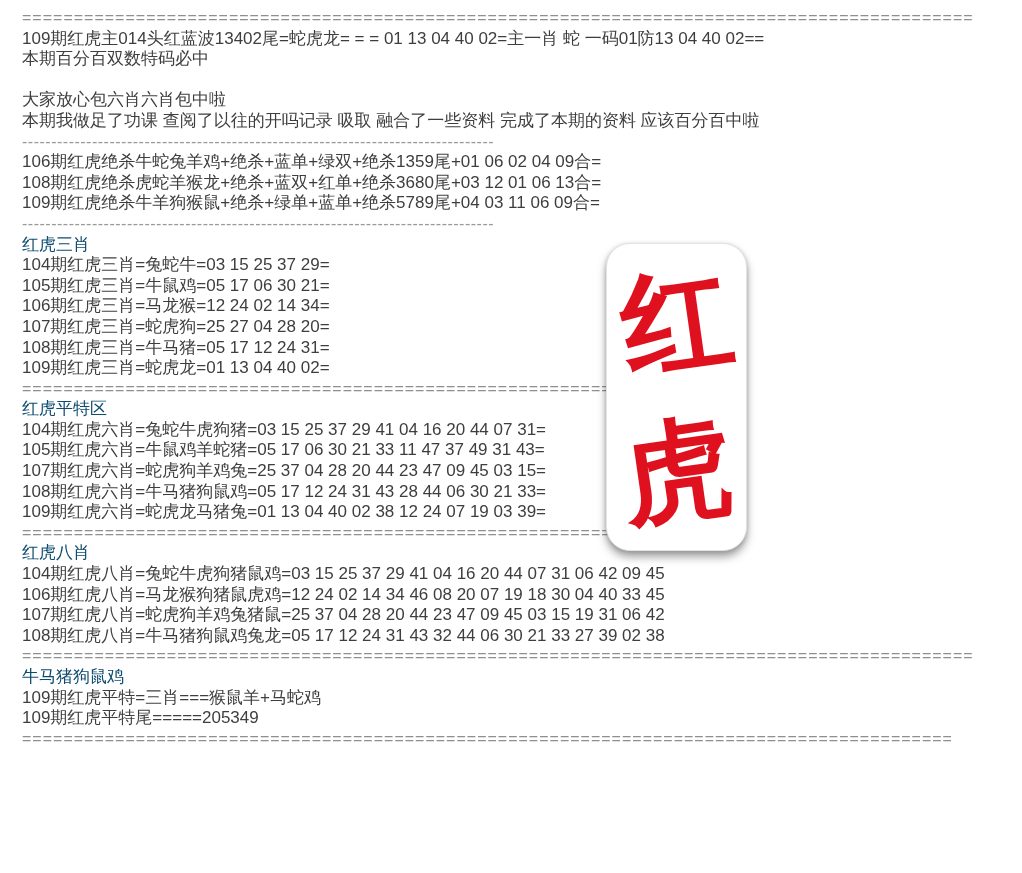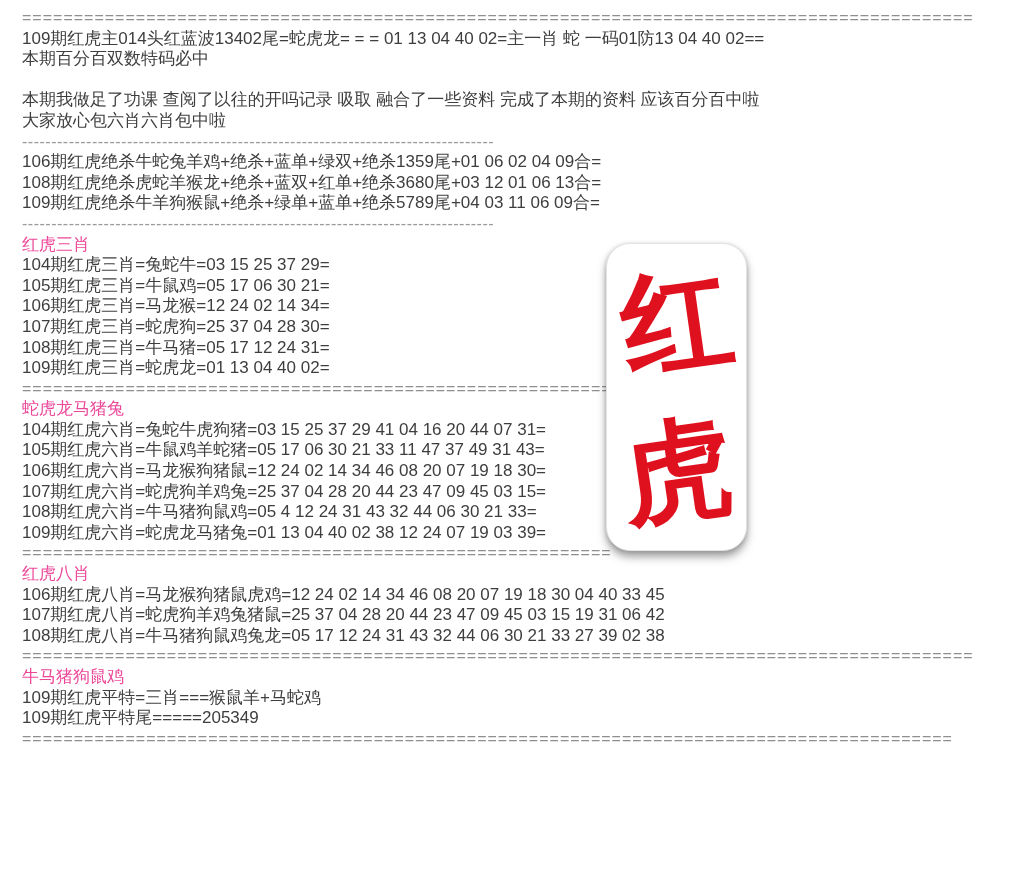--- a/index.html
+++ b/index.html
@@ -5,21 +5,21 @@
   html,body{margin:0;padding:0;}
   body{
     width:1022px;height:873px;background:#ffffff;overflow:hidden;position:relative;
     font-family:"Liberation Sans","DejaVu Sans",sans-serif;
     font-size:17px;color:#3e3e3e;
   }
   .doc{padding:8px 0 0 22px;}
   .ln{height:20.6px;line-height:20.6px;white-space:nowrap;overflow:hidden;}
   .sep{color:#8f8f8f;letter-spacing:1px;font-size:16px;}
   .dash{color:#9a9a9a;letter-spacing:0.5px;font-size:16px;}
-  .title{color:#ec4899;}
+  .title{color:#0c4a6e;}
   .badge{
     position:absolute;left:606px;top:243px;width:141px;height:308px;
     background:#ffffff;border-radius:24px;
     border:1px solid #e3e3e3;
     box-shadow:0 6px 9px rgba(90,90,90,0.55), 0 1px 4px rgba(0,0,0,0.18);
     display:flex;flex-direction:column;align-items:center;justify-content:space-between;
     padding:22px 0 24px 0;box-sizing:border-box;
   }
   .badge-char{
     font-size:110px;line-height:1;font-weight:900;color:#e0111e;
@@ -28,48 +28,48 @@
   }
 </style>
 </head>
 <body>
 
 <div class="doc">
   <div class="ln sep">============================================================================================</div>
   <div class="ln">109期红虎主014头红蓝波13402尾=蛇虎龙= = = 01 13 04 40 02=主一肖 蛇 一码01防13 04 40 02==</div>
   <div class="ln">本期百分百双数特码必中</div>
   <div class="ln"></div>
+  <div class="ln">大家放心包六肖六肖包中啦</div>
   <div class="ln">本期我做足了功课 查阅了以往的开吗记录 吸取 融合了一些资料 完成了本期的资料 应该百分百中啦</div>
-  <div class="ln">大家放心包六肖六肖包中啦</div>
 
   <div class="ln dash">---------------------------------------------------------------------------------</div>
   <div class="ln">106期红虎绝杀牛蛇兔羊鸡+绝杀+蓝单+绿双+绝杀1359尾+01 06 02 04 09合=</div>
   <div class="ln">108期红虎绝杀虎蛇羊猴龙+绝杀+蓝双+红单+绝杀3680尾+03 12 01 06 13合=</div>
   <div class="ln">109期红虎绝杀牛羊狗猴鼠+绝杀+绿单+蓝单+绝杀5789尾+04 03 11 06 09合=</div>
   <div class="ln dash">---------------------------------------------------------------------------------</div>
 
   <div class="ln title">红虎三肖</div>
   <div class="ln">104期红虎三肖=兔蛇牛=03 15 25 37 29=</div>
   <div class="ln">105期红虎三肖=牛鼠鸡=05 17 06 30 21=</div>
   <div class="ln">106期红虎三肖=马龙猴=12 24 02 14 34=</div>
-  <div class="ln">107期红虎三肖=蛇虎狗=25 37 04 28 30=</div>
+  <div class="ln">107期红虎三肖=蛇虎狗=25 27 04 28 20=</div>
   <div class="ln">108期红虎三肖=牛马猪=05 17 12 24 31=</div>
   <div class="ln">109期红虎三肖=蛇虎龙=01 13 04 40 02=</div>
   <div class="ln sep">=========================================================</div>
 
-  <div class="ln title">蛇虎龙马猪兔</div>
+  <div class="ln title">红虎平特区</div>
   <div class="ln">104期红虎六肖=兔蛇牛虎狗猪=03 15 25 37 29 41 04 16 20 44 07 31=</div>
   <div class="ln">105期红虎六肖=牛鼠鸡羊蛇猪=05 17 06 30 21 33 11 47 37 49 31 43=</div>
-  <div class="ln">106期红虎六肖=马龙猴狗猪鼠=12 24 02 14 34 46 08 20 07 19 18 30=</div>
   <div class="ln">107期红虎六肖=蛇虎狗羊鸡兔=25 37 04 28 20 44 23 47 09 45 03 15=</div>
-  <div class="ln">108期红虎六肖=牛马猪狗鼠鸡=05 4 12 24 31 43 32 44 06 30 21 33=</div>
+  <div class="ln">108期红虎六肖=牛马猪狗鼠鸡=05 17 12 24 31 43 28 44 06 30 21 33=</div>
   <div class="ln">109期红虎六肖=蛇虎龙马猪兔=01 13 04 40 02 38 12 24 07 19 03 39=</div>
   <div class="ln sep">=========================================================</div>
 
   <div class="ln title">红虎八肖</div>
+  <div class="ln">104期红虎八肖=兔蛇牛虎狗猪鼠鸡=03 15 25 37 29 41 04 16 20 44 07 31 06 42 09 45</div>
   <div class="ln">106期红虎八肖=马龙猴狗猪鼠虎鸡=12 24 02 14 34 46 08 20 07 19 18 30 04 40 33 45</div>
   <div class="ln">107期红虎八肖=蛇虎狗羊鸡兔猪鼠=25 37 04 28 20 44 23 47 09 45 03 15 19 31 06 42</div>
   <div class="ln">108期红虎八肖=牛马猪狗鼠鸡兔龙=05 17 12 24 31 43 32 44 06 30 21 33 27 39 02 38</div>
   <div class="ln sep">============================================================================================</div>
 
   <div class="ln title">牛马猪狗鼠鸡</div>
   <div class="ln">109期红虎平特=三肖===猴鼠羊+马蛇鸡</div>
   <div class="ln">109期红虎平特尾=====205349</div>
   <div class="ln sep">==========================================================================================</div>
 </div>

